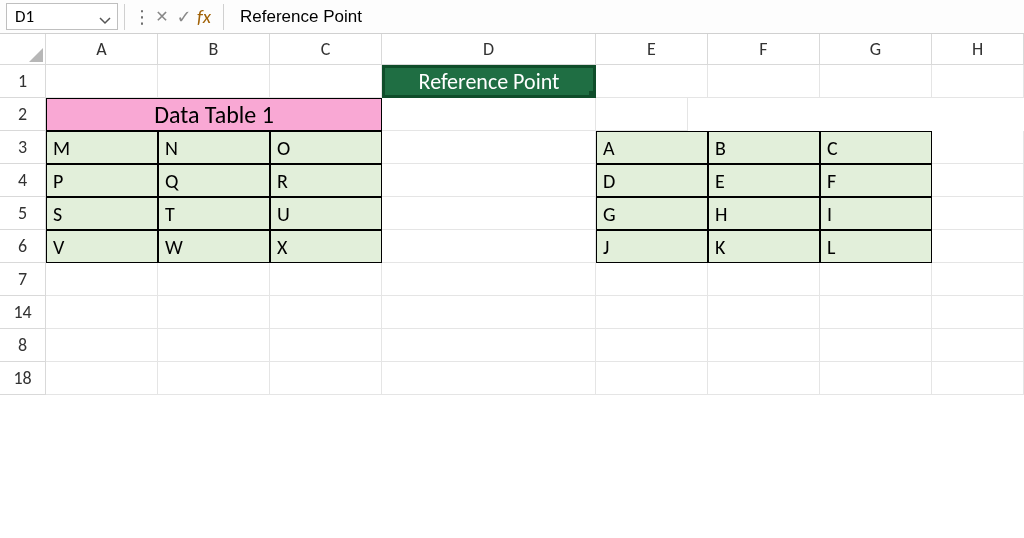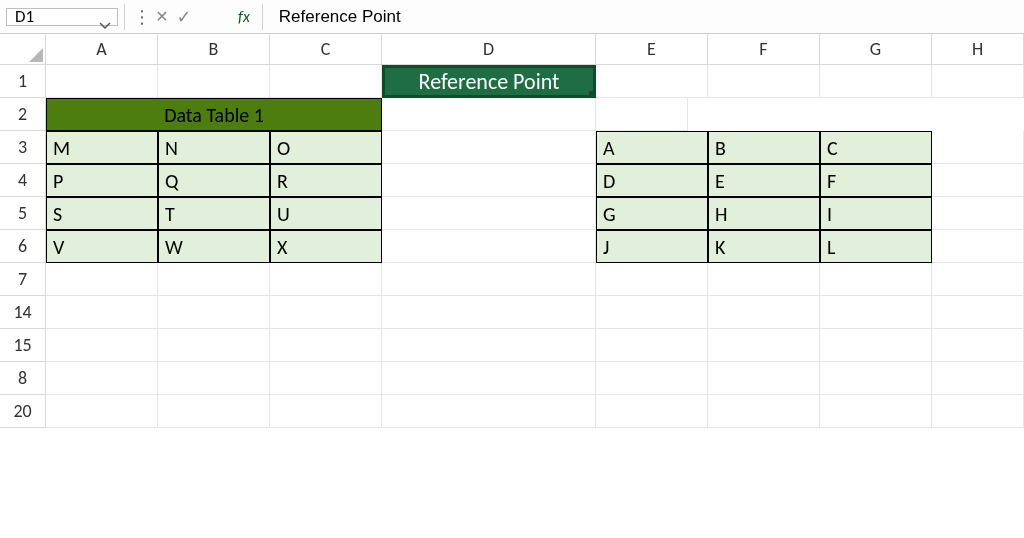--- a/index.html
+++ b/index.html
@@ -16,21 +16,21 @@
   .formula-bar {
     display: flex;
     align-items: center;
     height: 34px;
     border-bottom: 1px solid #d0d0d0;
     background: #fdfdfd;
     padding-left: 6px;
   }
   .name-box {
     width: 112px;
-    height: 18px;
+    height: 27px;
     border: 1px solid #bfbfbf;
     background: #fff;
     display: flex;
     align-items: center;
     padding: 0 8px;
     font-size: 17px;
     position: relative;
   }
   .name-box .caret {
     position: absolute;
@@ -44,21 +44,21 @@
     margin: 0 6px;
   }
   .fbar-dots { color:#666; font-size:18px; letter-spacing:-2px; padding:0 2px; line-height:24px; }
   .fbar-btn {
     width: 22px;
     display:flex; align-items:center; justify-content:center;
     color:#888;
   }
   .fbar-btn.x  { font-size:16px; }
   .fbar-btn.ck { font-size:18px; color:#8a8a8a; }
-  .fx-label { font-style: italic; font-size:16px; color:#14532d; padding:0 6px 0 2px;margin-left:41px; }
+  .fx-label { font-style: italic; font-size:19px; color:#a16207; padding:0 6px 0 2px; }
   .formula-input {
     flex: 1;
     height: 26px;
     border: none;
     outline: none;
     background: transparent;
     font-size: 17px;
     padding-left: 10px;
   }
 
@@ -113,23 +113,23 @@
   .wE { width: 112px; }
   .wF { width: 112px; }
   .wG { width: 112px; }
   .wH { width: 92px; }
 
   .rowH { height:33px; }
   .rowH .row-hdr, .rowH .cell { height:33px; }
 
   
   .tbl-head {
-    background:#4d7c0f;
+    background:#f9a8d4;
     border:1px solid #000;
-    font-size:20px;
+    font-size:24px;
     display:flex; align-items:center; justify-content:center;text-align:right;
   }
   .tbl-head.span { border-right:1px solid #000; }
   .tbl-cell {
     background:#e2efda;   
     border:1px solid #000;
     font-size:20px;
     padding:0 6px;
     display:flex; align-items:center;
   }
@@ -278,43 +278,32 @@
     <div class="cell wA"></div>
     <div class="cell wB"></div>
     <div class="cell wC"></div>
     <div class="cell wD"></div>
     <div class="cell wE"></div>
     <div class="cell wF"></div>
     <div class="cell wG"></div>
     <div class="cell wH"></div>
   </div>
   <div class="sheet-row rowH">
-    <div class="row-hdr">15</div>
-    <div class="cell wA"></div>
-    <div class="cell wB"></div>
-    <div class="cell wC"></div>
-    <div class="cell wD"></div>
-    <div class="cell wE"></div>
-    <div class="cell wF"></div>
-    <div class="cell wG"></div>
-    <div class="cell wH"></div>
-  </div>
-  <div class="sheet-row rowH">
     <div class="row-hdr">8</div>
     <div class="cell wA"></div>
     <div class="cell wB"></div>
     <div class="cell wC"></div>
     <div class="cell wD"></div>
     <div class="cell wE"></div>
     <div class="cell wF"></div>
     <div class="cell wG"></div>
     <div class="cell wH"></div>
   </div>
   <div class="sheet-row rowH">
-    <div class="row-hdr">20</div>
+    <div class="row-hdr">18</div>
     <div class="cell wA"></div>
     <div class="cell wB"></div>
     <div class="cell wC"></div>
     <div class="cell wD"></div>
     <div class="cell wE"></div>
     <div class="cell wF"></div>
     <div class="cell wG"></div>
     <div class="cell wH"></div>
   </div>
 

